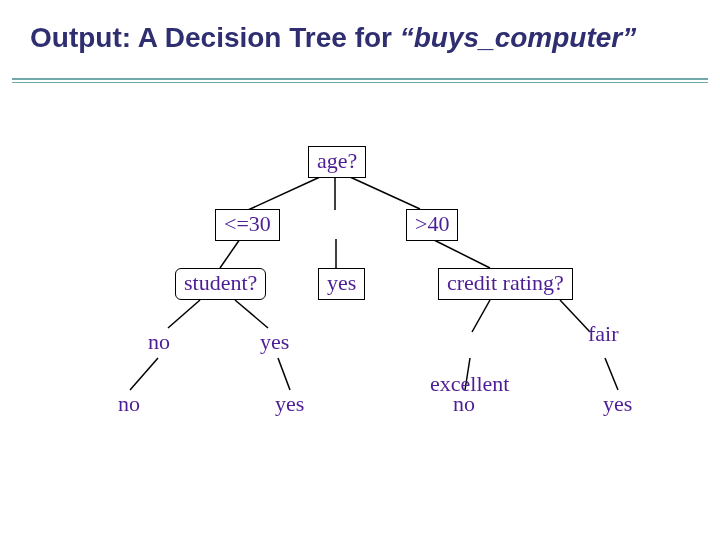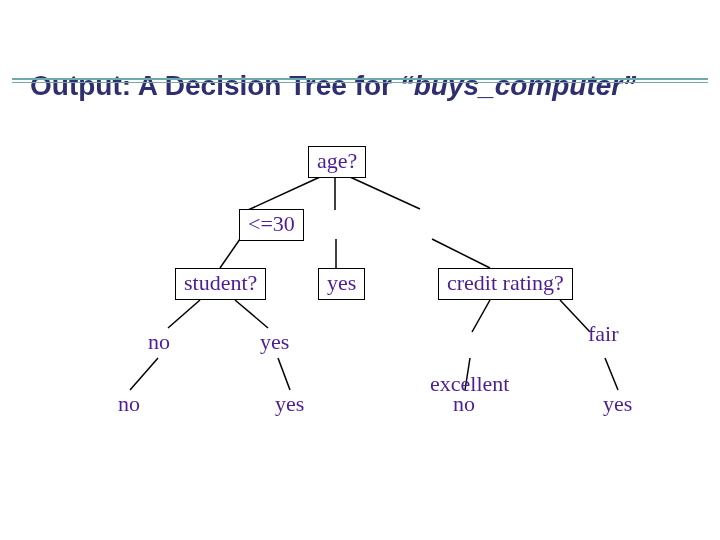--- a/index.html
+++ b/index.html
@@ -17,21 +17,20 @@
   }
   .title {
     position: absolute;
     left: 30px;
     top: 22px;
     font-size: 28px;
     font-weight: bold;
     color: #2e2e70;
     font-family: Arial, sans-serif;
     white-space: nowrap;
-    margin-top: 48px;
   }
   .title .ital {
     font-style: italic;
   }
   .rules {
     position: absolute;
     left: 0;
     top: 78px;
     width: 720px;
     height: 5px;
@@ -100,23 +99,24 @@
 
     <line x1="158" y1="358" x2="130" y2="390"></line>
     <line x1="278" y1="358" x2="290" y2="390"></line>
 
     <line x1="470" y1="358" x2="465" y2="390"></line>
     <line x1="605" y1="358" x2="618" y2="390"></line>
   </svg>
 
   <div class="node" style="left:308px; top:146px;">age?</div>
 
-  <div class="node" style="left:215px; top:209px;margin-left:24px;">&lt;=30</div>
+  <div class="node" style="left:215px; top:209px;">&lt;=30</div>
+  <div class="node" style="left:406px; top:209px;">&gt;40</div>
 
-  <div class="node" style="left:175px; top:268px;">student?</div>
+  <div class="node" style="left:175px; top:268px;border-radius:6px;">student?</div>
   <div class="node" style="left:318px; top:268px;">yes</div>
   <div class="node" style="left:438px; top:268px;text-align:right;">credit rating?</div>
 
   <div class="lbl" style="left:148px; top:328px;">no</div>
   <div class="lbl" style="left:260px; top:328px;">yes</div>
 
   <div class="lbl" style="left:430px; top:330px;margin-top:40px;">excellent</div>
   <div class="lbl" style="left:588px; top:320px;">fair</div>
 
   <div class="leaf" style="left:118px; top:390px;">no</div>

